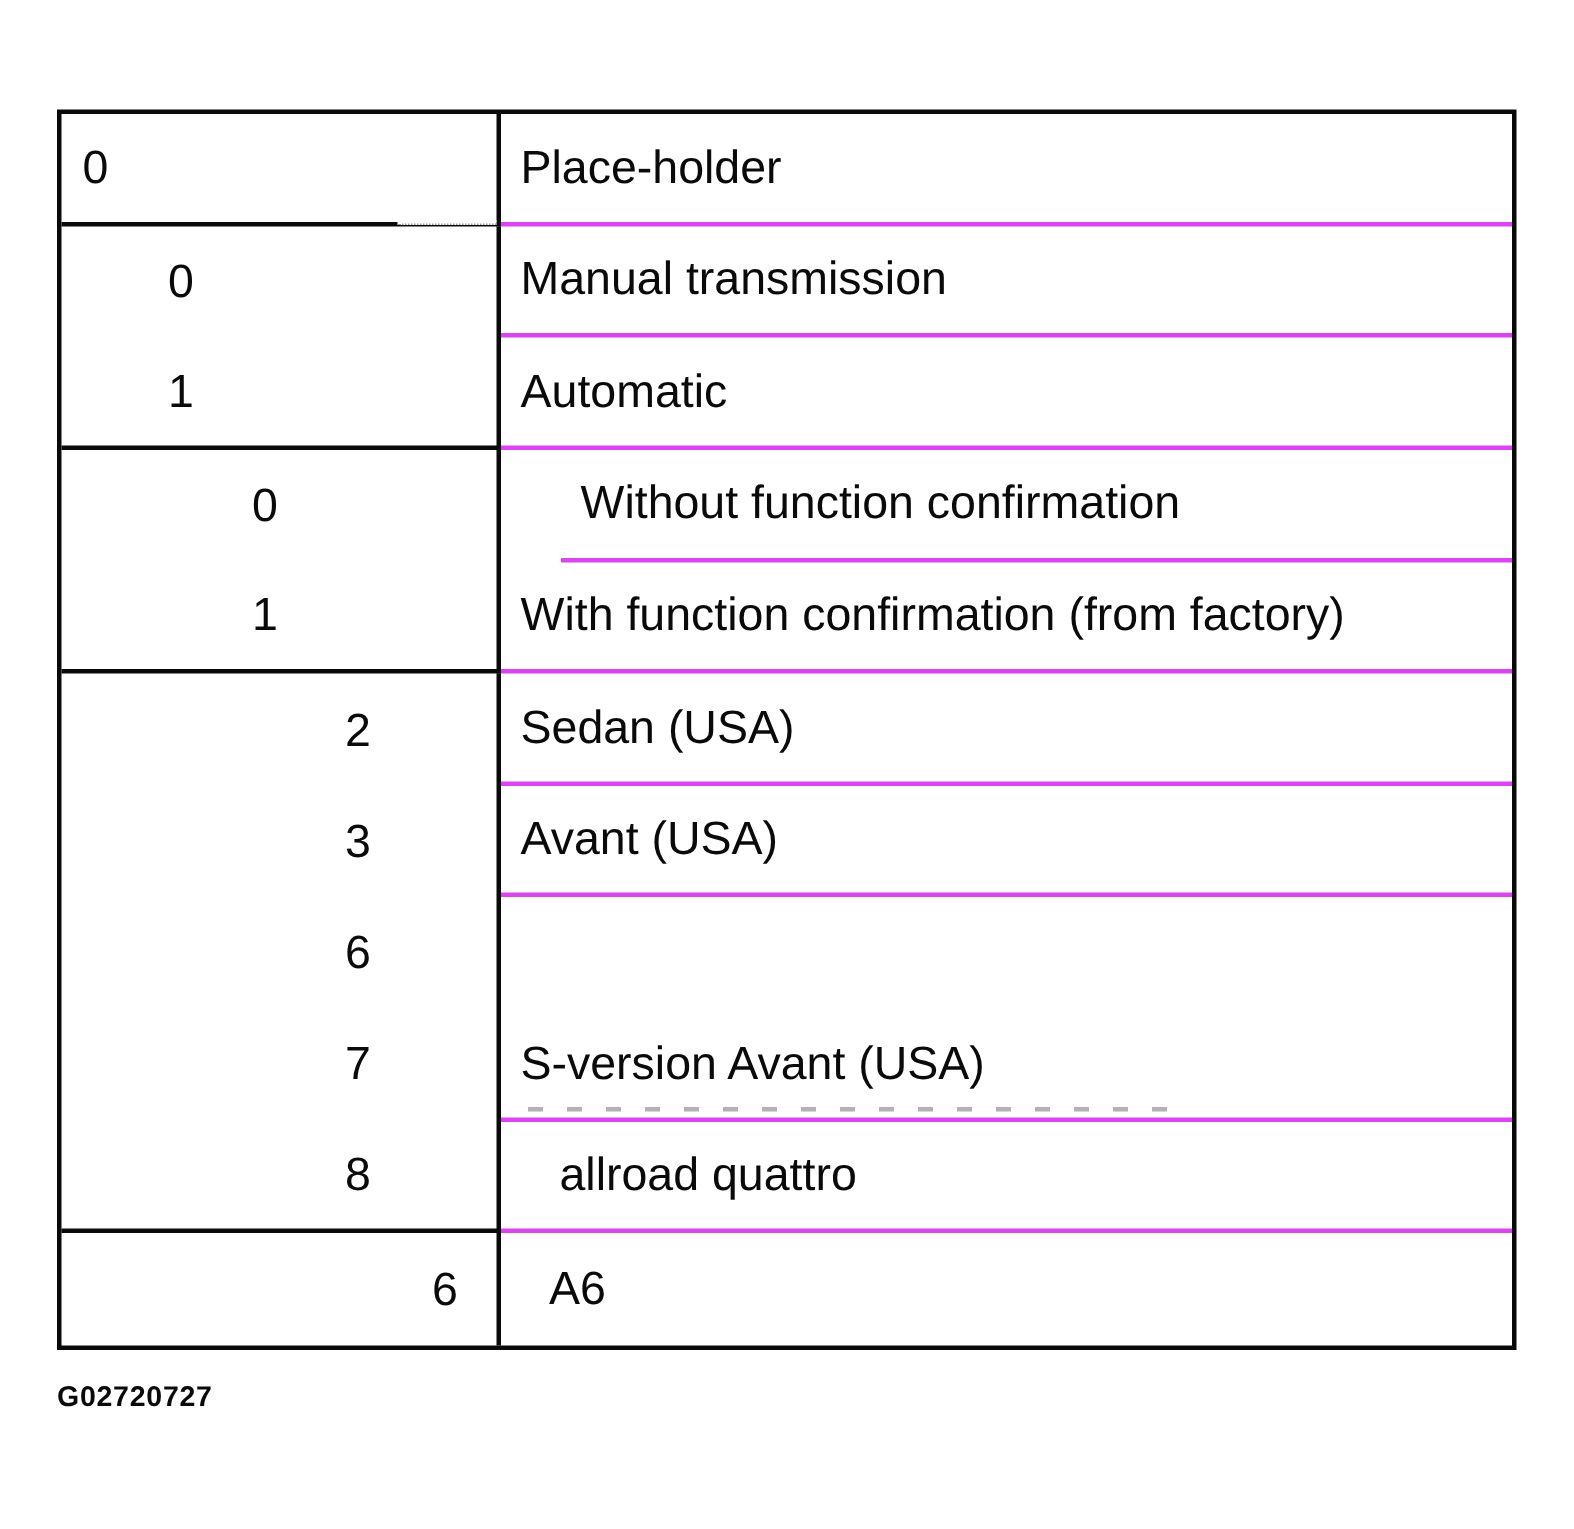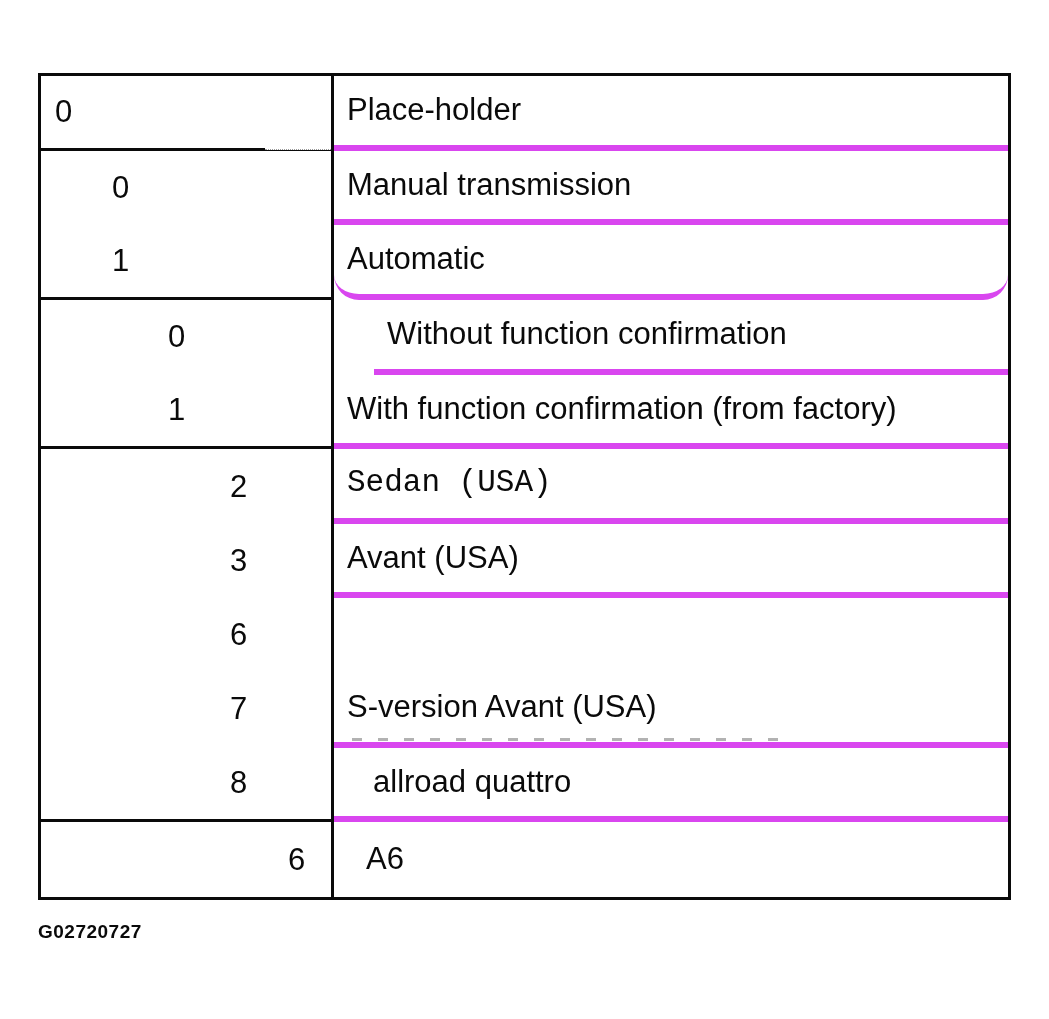--- a/index.html
+++ b/index.html
@@ -50,21 +50,21 @@
     white-space: pre;
   }
   .indent-1 { padding-left: 14px;  }
   .indent-2 { padding-left: 71px;  }
   .indent-3 { padding-left: 127px; }
   .indent-4 { padding-left: 189px; }
   .indent-5 { padding-left: 247px; }
 
   .desc-cell {
     grid-column: 2;
-    border-bottom: 6px solid #d946ef;
+    border-bottom: 3px solid #d946ef;
     display: flex;
     align-items: center;
     padding-left: 13px;
     box-sizing: border-box;
   }
   .desc-cell.last-row {
     border-bottom: none;
   }
   .desc-text {
     font-size: 31px;
@@ -117,21 +117,21 @@
       <div class="digit-line">
         <span class="digit indent-2">0</span>
       </div>
       <div class="digit-line">
         <span class="digit indent-2">1</span>
       </div>
     </div>
     <div class="desc-cell" style="grid-row: 2;">
       <span class="desc-text">Manual transmission</span>
     </div>
-    <div class="desc-cell" style="grid-row: 3; border-radius: 25px;">
+    <div class="desc-cell" style="grid-row: 3;">
       <span class="desc-text">Automatic</span>
     </div>
     <div class="digit-cell group-end" style="grid-row: 4 / span 2; grid-template-rows: repeat(2, 1fr);">
       <div class="digit-line">
         <span class="digit indent-3">0</span>
       </div>
       <div class="digit-line">
         <span class="digit indent-3">1</span>
       </div>
     </div>
@@ -151,21 +151,21 @@
       <div class="digit-line">
         <span class="digit indent-4">6</span>
       </div>
       <div class="digit-line">
         <span class="digit indent-4">7</span>
       </div>
       <div class="digit-line">
         <span class="digit indent-4">8</span>
       </div>
     </div>
-    <div class="desc-cell" style="grid-row: 6; font-family: Liberation Mono, monospace;">
+    <div class="desc-cell" style="grid-row: 6;">
       <span class="desc-text">Sedan (USA)</span>
     </div>
     <div class="desc-cell" style="grid-row: 7;">
       <span class="desc-text">Avant (USA)</span>
     </div>
     <div class="desc-cell" style="grid-row: 9;">
       <span class="desc-text">S-version Avant (USA)</span>
     </div>
     <div class="desc-cell" style="grid-row: 10; padding-left: 39px;">
       <span class="desc-text">allroad quattro</span>

